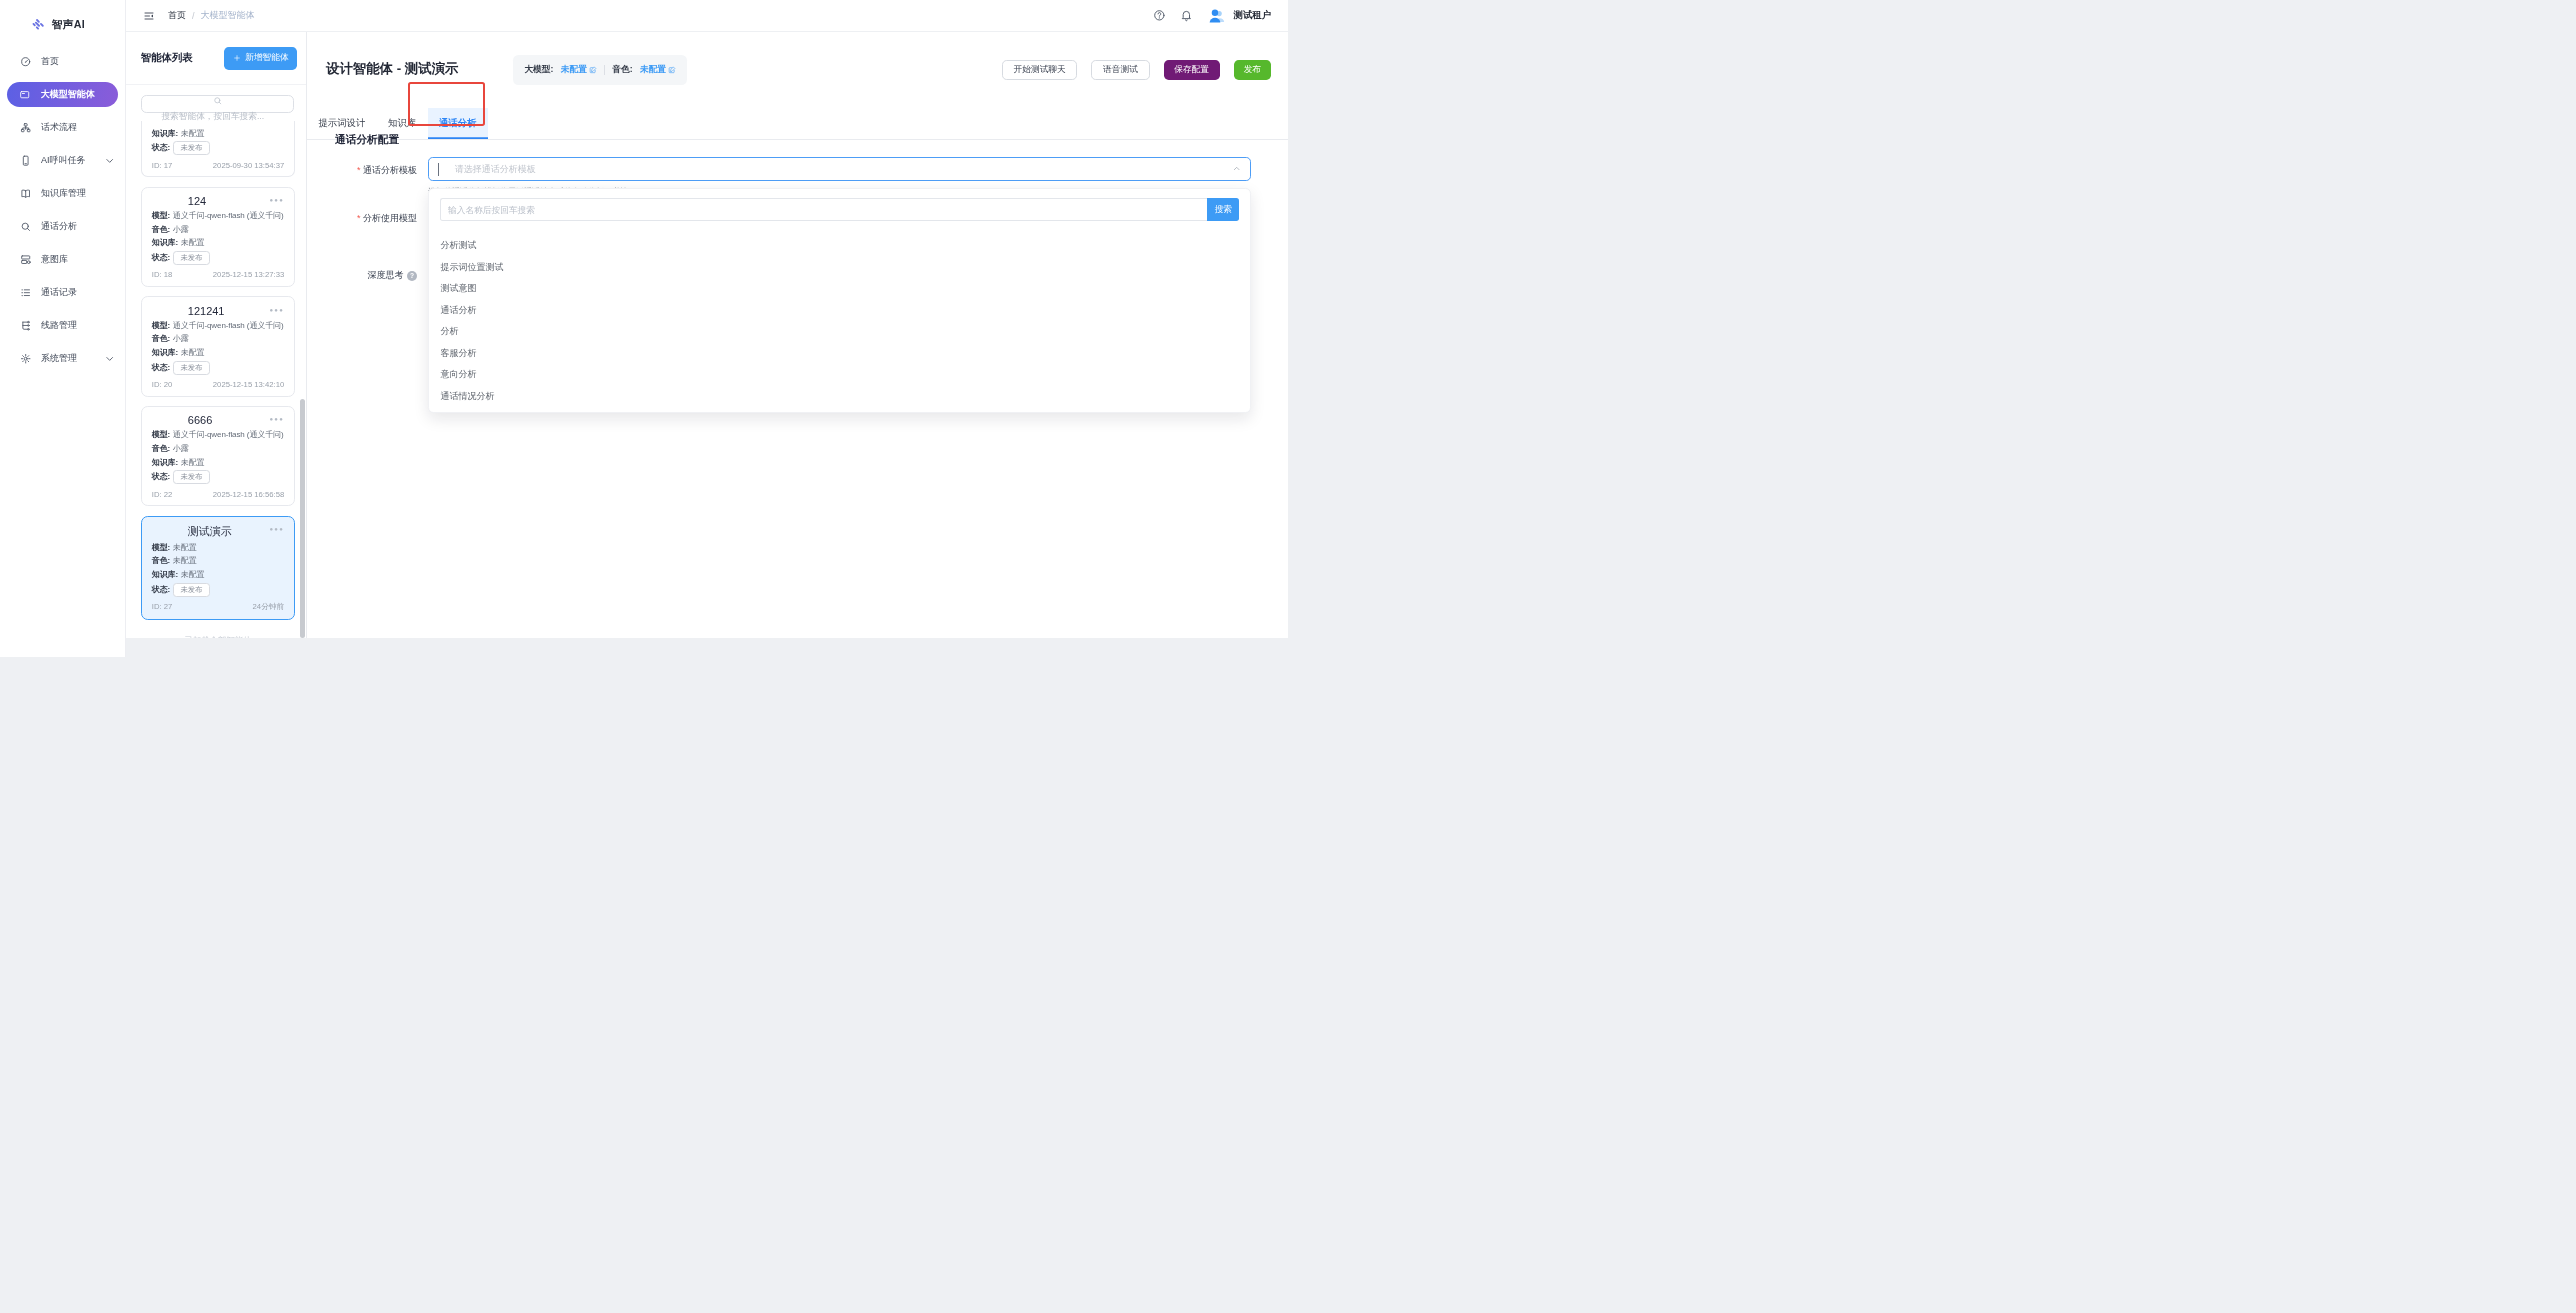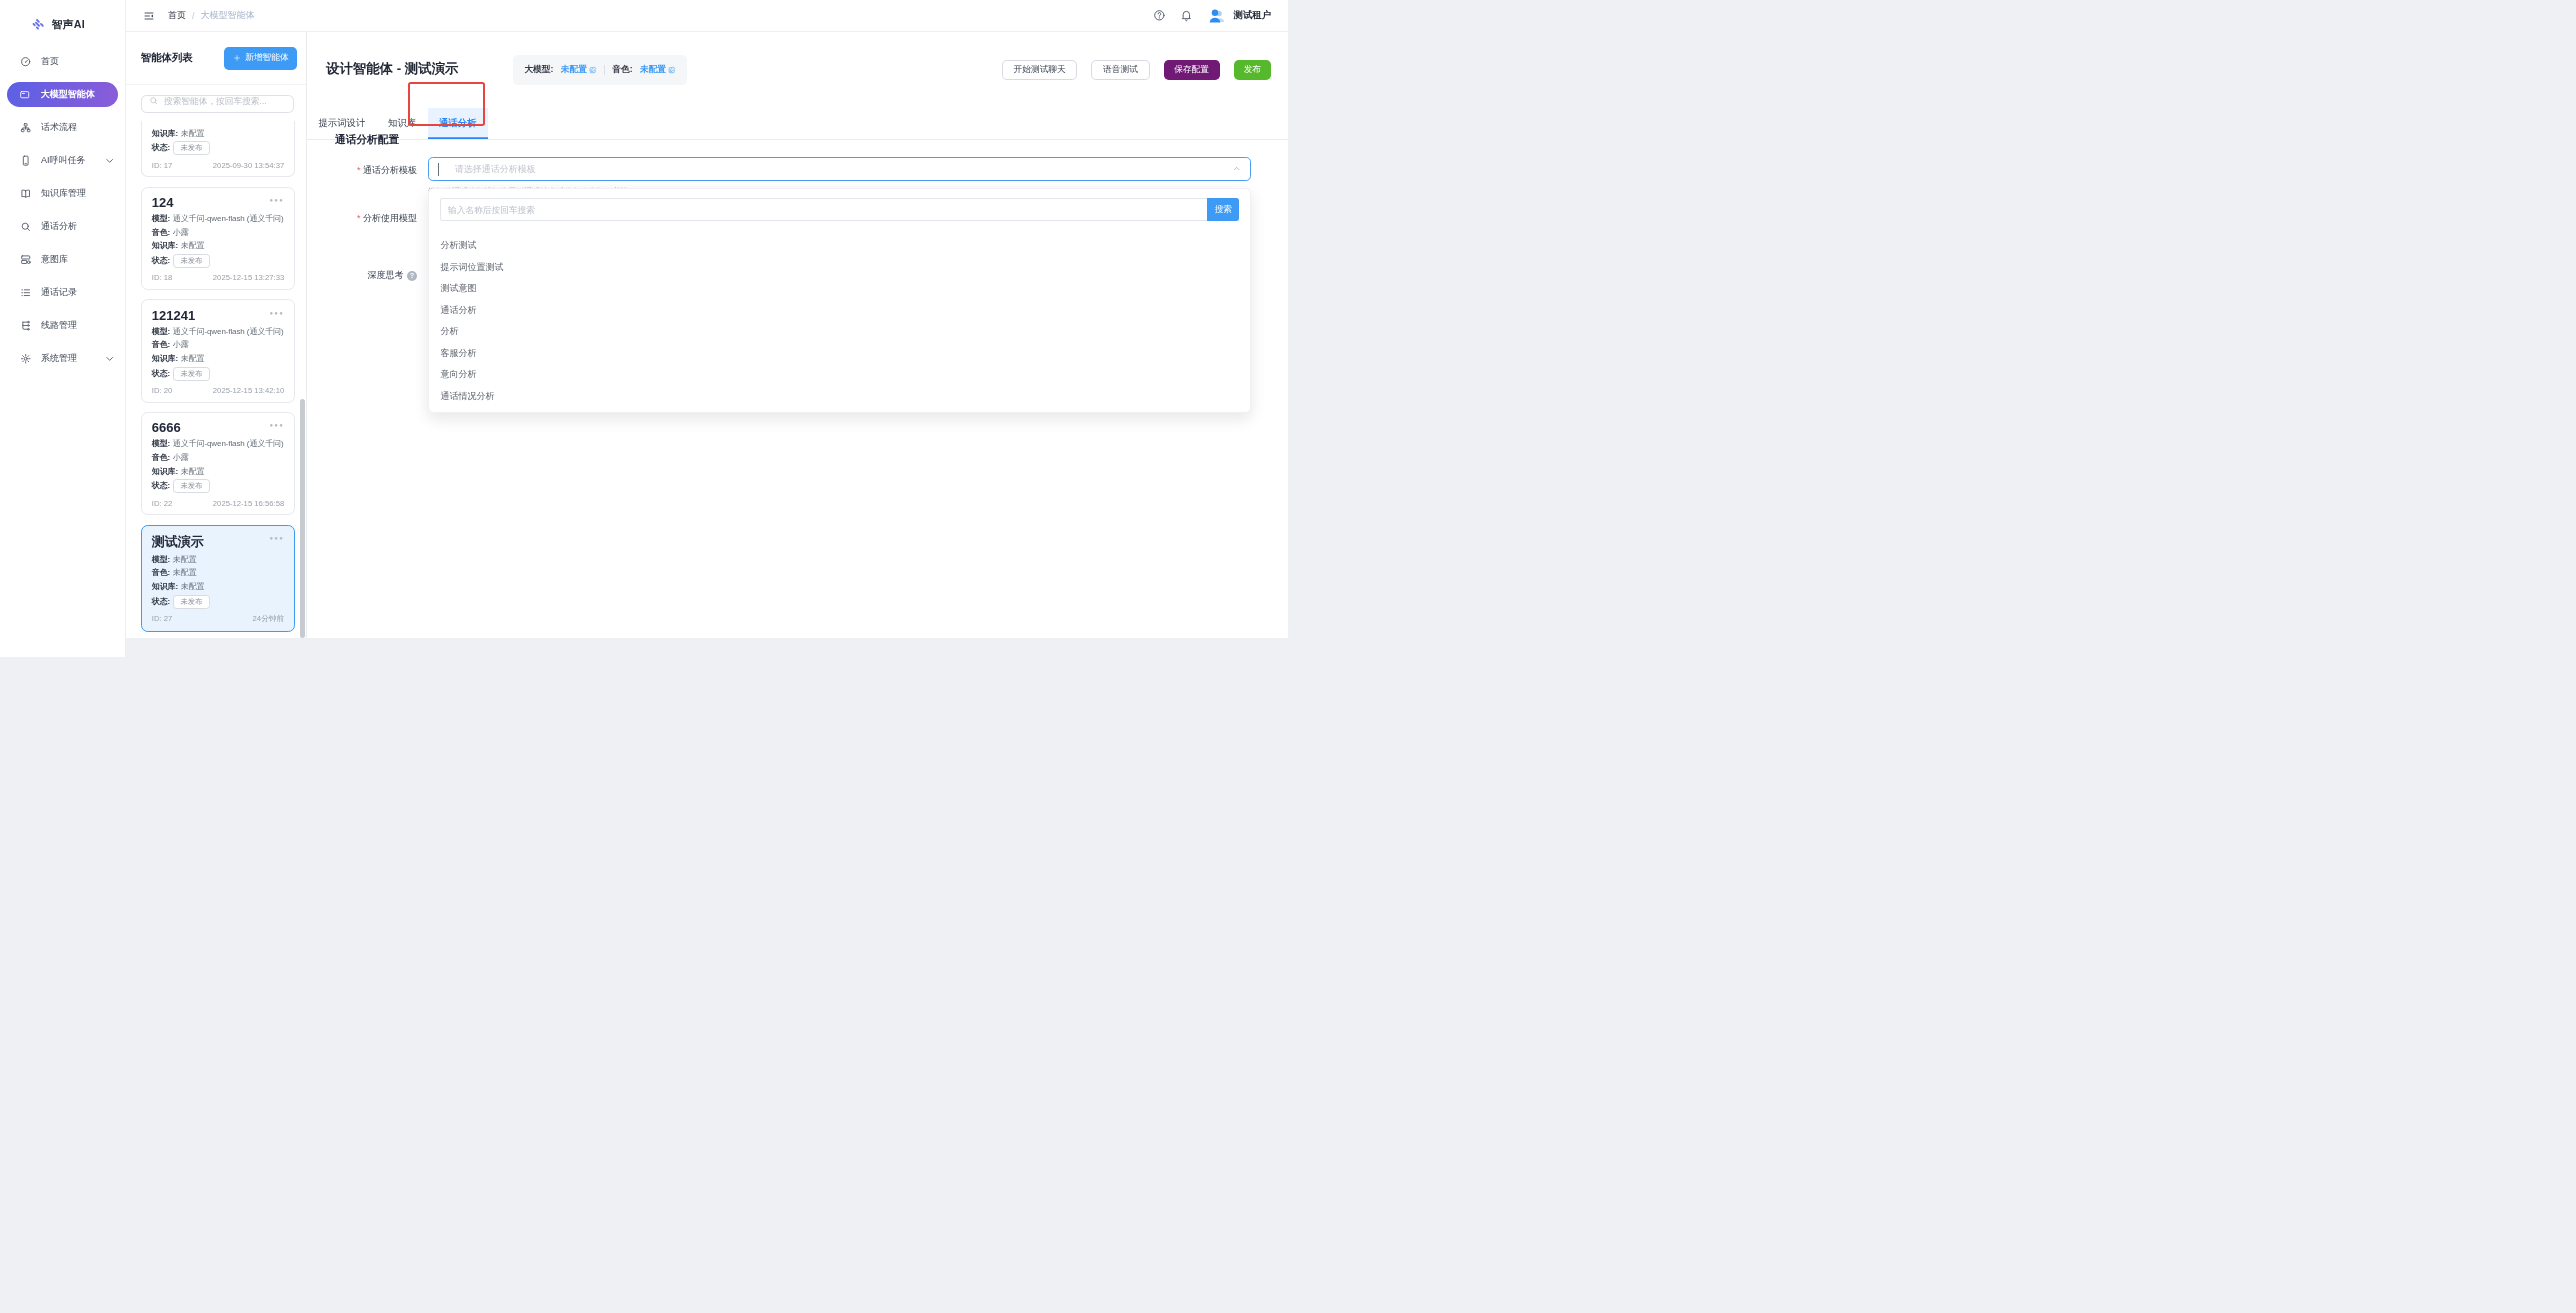--- a/index.html
+++ b/index.html
@@ -35,30 +35,30 @@
   .avatar { width:18px; height:18px; }
   .tenant { font-size:9.4px; font-weight:bold; color:#242935; margin-left:-7.4px; }
 
   
   .agent-panel { position:absolute; left:126px; top:32px; width:181px; height:606px; background:#fff; border-right:0.7px solid #e9ebef; z-index:10; }
   .panel-header { height:53px; border-bottom:0.7px solid #f1f2f5; display:flex; align-items:center; justify-content:space-between; padding:0 8.7px 0 14.8px; }
   .panel-title { font-size:10.4px; font-weight:bold; color:#23283a; }
   .add-btn { background:#3d9bf5; color:#fff; font-size:8.7px; height:23px; padding:0 8.7px; border-radius:4.7px; border:none;
       display:flex; align-items:center; gap:4.7px; cursor:pointer; }
   .add-btn .icon { width:8px; height:8px; stroke-width:2.4; }
-  .search-box { margin:10px 12px 0 14.8px; height:18px; border:0.7px solid #dde0e6; border-radius:5.4px; display:flex; align-items:flex-start; gap:5.4px; padding:0 7.4px; background:#fff; }
+  .search-box { margin:10px 12px 0 14.8px; height:18px; border:0.7px solid #dde0e6; border-radius:5.4px; display:flex; align-items:center; gap:5.4px; padding:0 7.4px; background:#fff;flex-direction:column; }
   .search-box .icon { width:9.4px; height:9.4px; color:#b7bdc7; }
   .search-box input { border:none; outline:none; flex:1; font-size:8.7px; color:#333; background:transparent; font-family:inherit; }
   .search-box input::placeholder { color:#b7bdc7; }
   .card-list { position:absolute; top:89px; left:0; right:0; bottom:0; overflow:hidden; padding:0 11.4px 0 15.4px; }
   .card { border:0.7px solid #e7e9ee; border-radius:6.7px; padding:7.4px 9.4px 6.7px; margin-bottom:9.4px; background:#fff; cursor:pointer; position:relative; }
   .card.selected { background:#e9f3fe; border:1px solid #3d9bf5; }
   .card.clipped { border-top:none; border-radius:0 0 6.7px 6.7px; padding-top:4px; }
   .card-top { display:flex; justify-content:space-between; align-items:flex-start; margin-bottom:2.7px; }
-  .card-name { font-size:13px; font-weight:bold; color:#23283a; }
+  .card-name { font-size:11px; font-weight:normal; color:#23283a;margin-left:36px; }
   .card-menu { color:#b3bac4; font-size:6px; letter-spacing:1.3px; line-height:6.7px; cursor:pointer; padding-top:2px; }
   .crow { font-size:8px; margin-top:2.7px; color:#636b77; white-space:nowrap; letter-spacing:-0.1px; }
   .crow b { color:#343b48; font-weight:bold; margin-right:2.7px; }
   .badge { display:inline-block; border:0.7px solid #d8dbe1; border-radius:3.4px; padding:1px 6.7px; font-size:7.4px; color:#8b919c; background:#fff; }
   .card-footer { display:flex; justify-content:space-between; color:#9aa1ab; font-size:7.7px; margin-top:5.4px; }
   .loaded-all { text-align:center; color:#c6cbd3; font-size:8.4px; margin-top:15.4px; }
   .scroll-thumb { position:absolute; right:1.3px; top:367px; width:4.7px; height:239px; background:#c7cacf; border-radius:2.7px; cursor:pointer; }
 
   
   .main { position:absolute; left:307px; top:32px; right:0; height:606px; background:#fff; }

